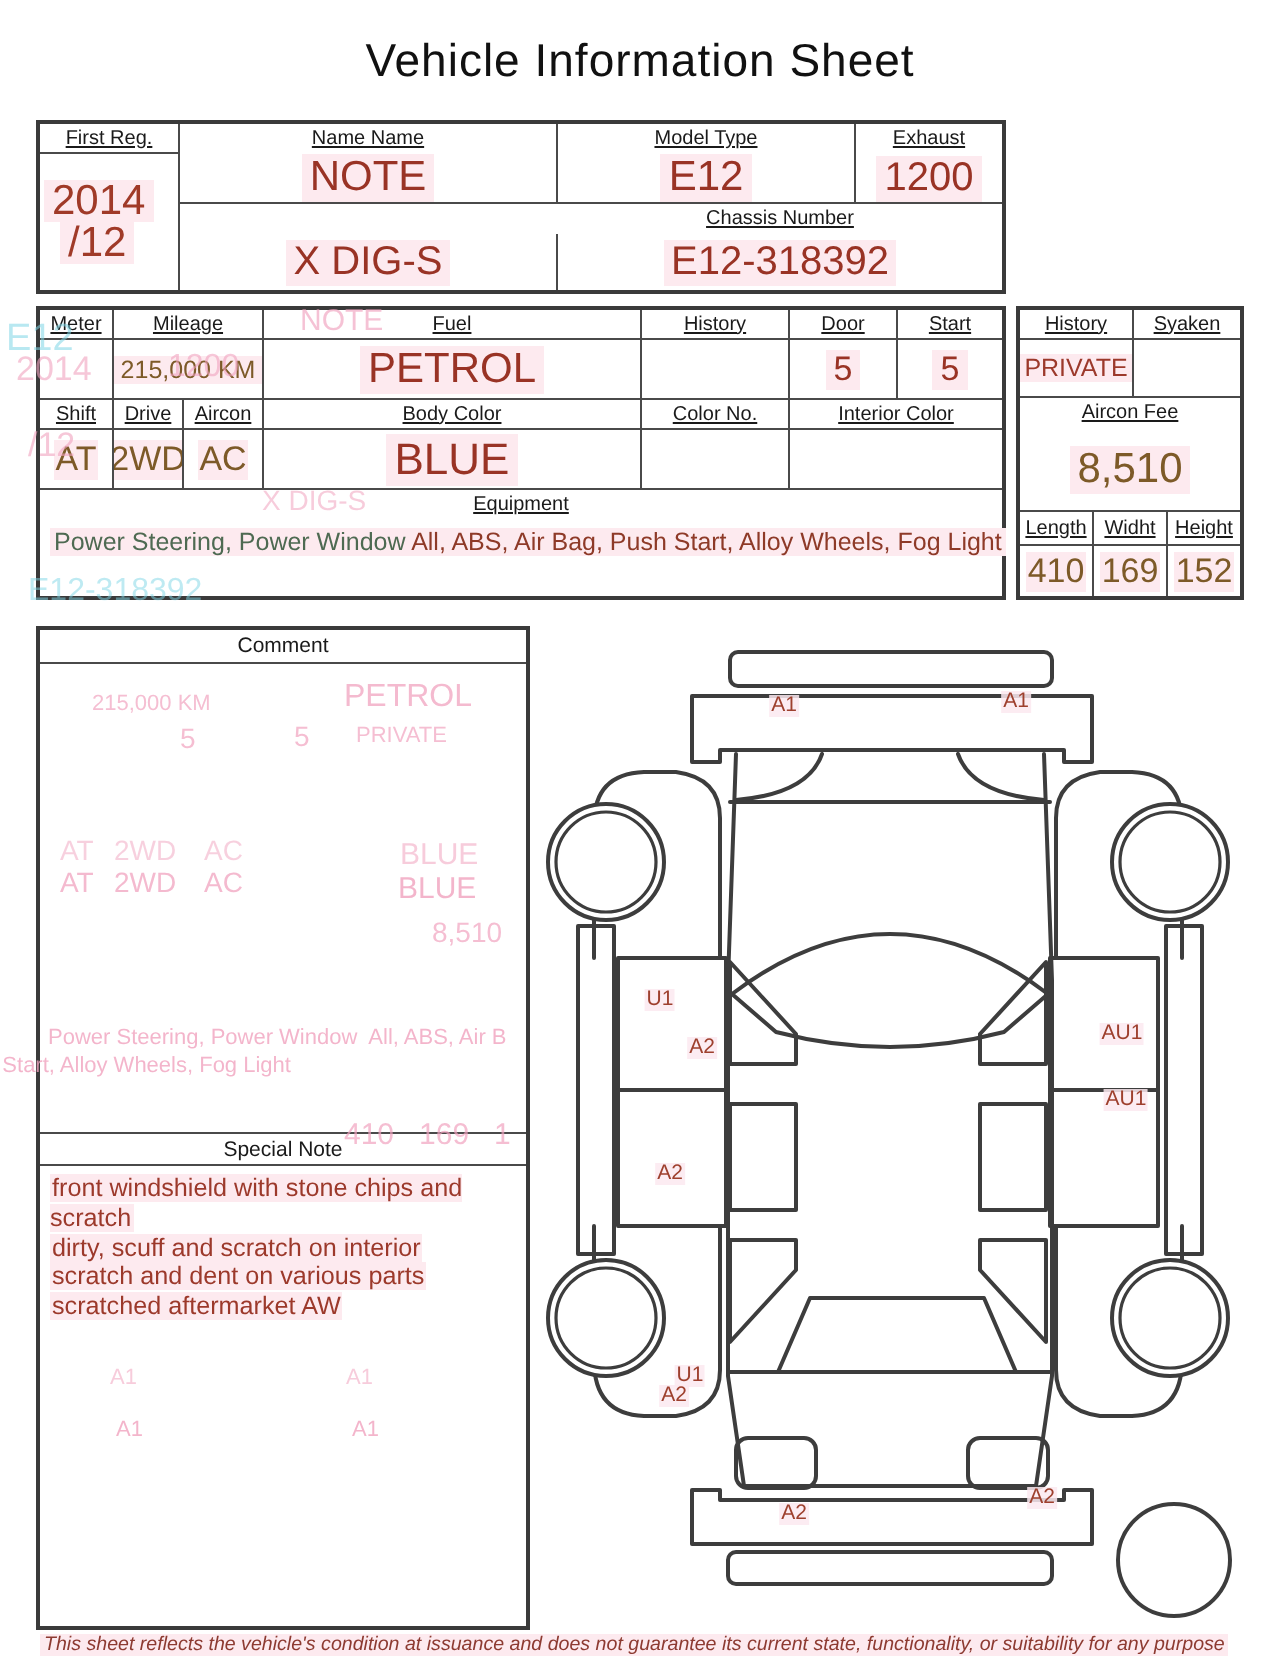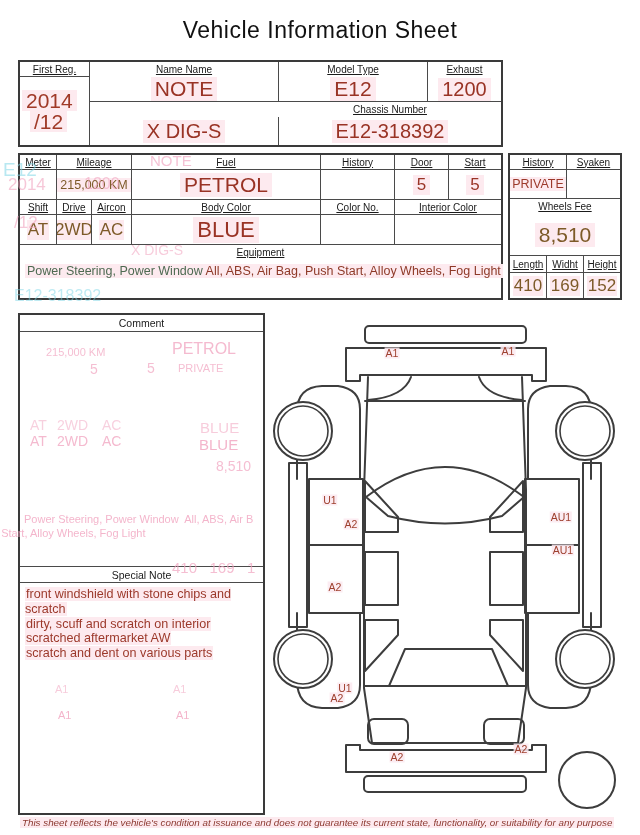--- a/index.html
+++ b/index.html
@@ -127,21 +127,21 @@
 
   <div class="tbl" style="left:508px;top:153px;width:114px;height:147px;display:block;">
     <div style="display:grid;grid-template-columns:57px 53px;grid-template-rows:15px 29px;">
       <div class="cell hdr br bb">History</div>
       <div class="cell hdr bb">Syaken</div>
       <div class="cell br bb dred fs13">
           <span class="hl">PRIVATE</span>
         </div>
       <div class="cell bb"></div>
     </div>
-    <div class="cell hdr" style="height:15px;">Wheels Fee</div>
+    <div class="cell hdr" style="height:15px;">Aircon Fee</div>
     <div class="cell bb brown fs21" style="height:42px;">
         <span class="hl">8,510</span>
       </div>
     <div style="display:grid;grid-template-columns:37px 37px 36px;grid-template-rows:17px 25px;">
       <div class="cell hdr br bb">Length</div>
       <div class="cell hdr br bb">Widht</div>
       <div class="cell hdr bb">Height</div>
       <div class="cell br brown fs17">
           <span class="hl" style="padding:0 1px;">410</span>
         </div>
@@ -154,22 +154,22 @@
     </div>
   </div>
 
   <div id="comment-box">
     <div class="box-hdr bb" style="top:0;">Comment</div>
     <div id="sn-topline"></div>
     <div class="box-hdr" id="sn-hdr">Special Note</div>
     <div id="sn-text">
       <div><span class="hl">front windshield with stone chips and scratch</span></div>
       <div><span class="hl">dirty, scuff and scratch on interior</span></div>
+      <div><span class="hl">scratch and dent on various parts</span></div>
       <div><span class="hl">scratched aftermarket AW</span></div>
-      <div><span class="hl">scratch and dent on various parts</span></div>
     </div>
   </div>
 
   <div id="ghost-layer">
       <span class="ghost g-cyan" style="left: 3px; top: 160px; font-size: 19px; opacity: 0.55;">E12</span>
       <span class="ghost g-pink" style="left: 8px; top: 176px; font-size: 17px; opacity: 0.6;">2014</span>
       <span class="ghost g-pink" style="left: 14px; top: 214px; font-size: 17px; opacity: 0.6;">/12</span>
       <span class="ghost g-pink" style="left: 150px; top: 153px; font-size: 15px; opacity: 0.65;">NOTE</span>
       <span class="ghost g-pink" style="left: 84px; top: 176px; font-size: 16px; opacity: 0.6;">1200</span>
       <span class="ghost g-pink" style="left: 131px; top: 243px; font-size: 14px; opacity: 0.55;">X DIG-S</span>

